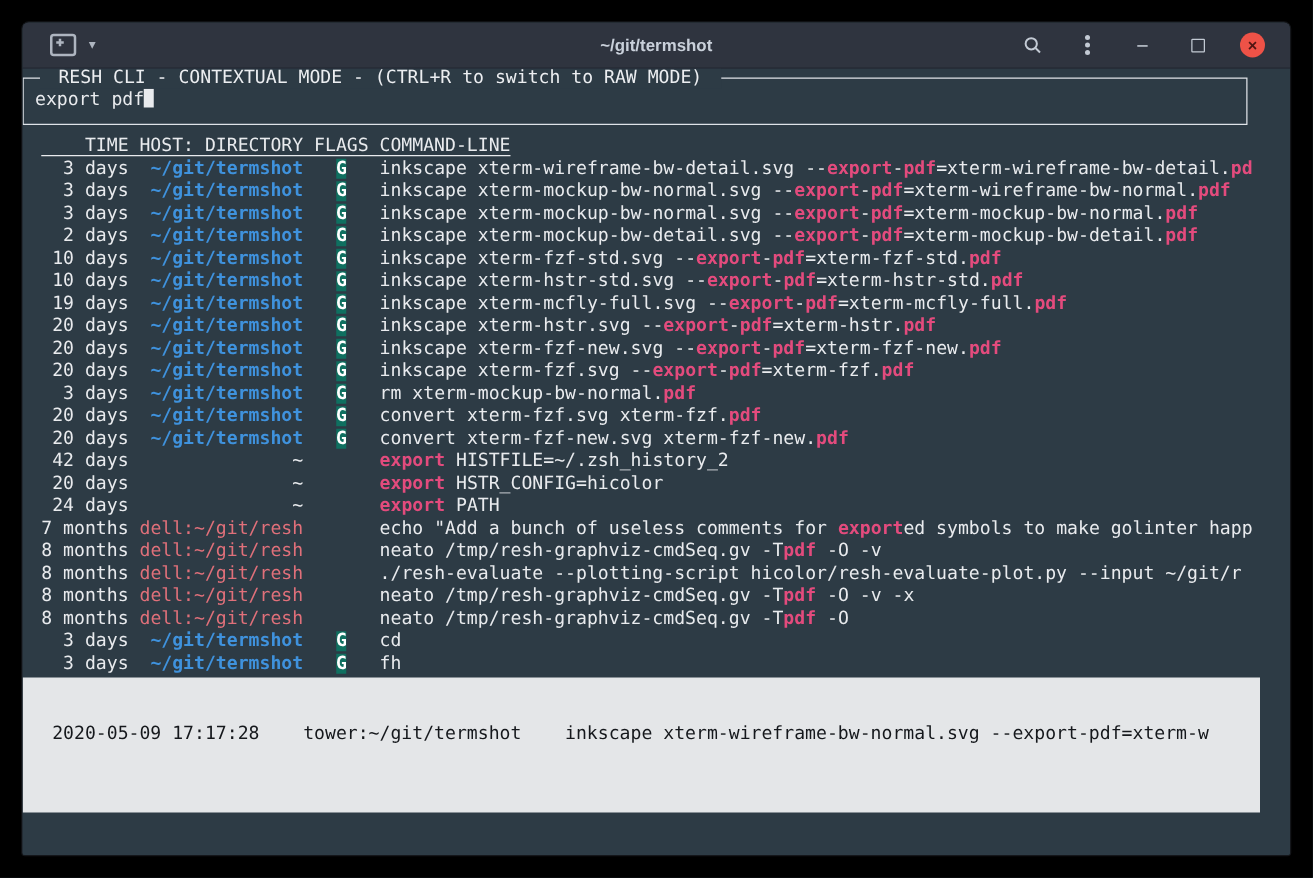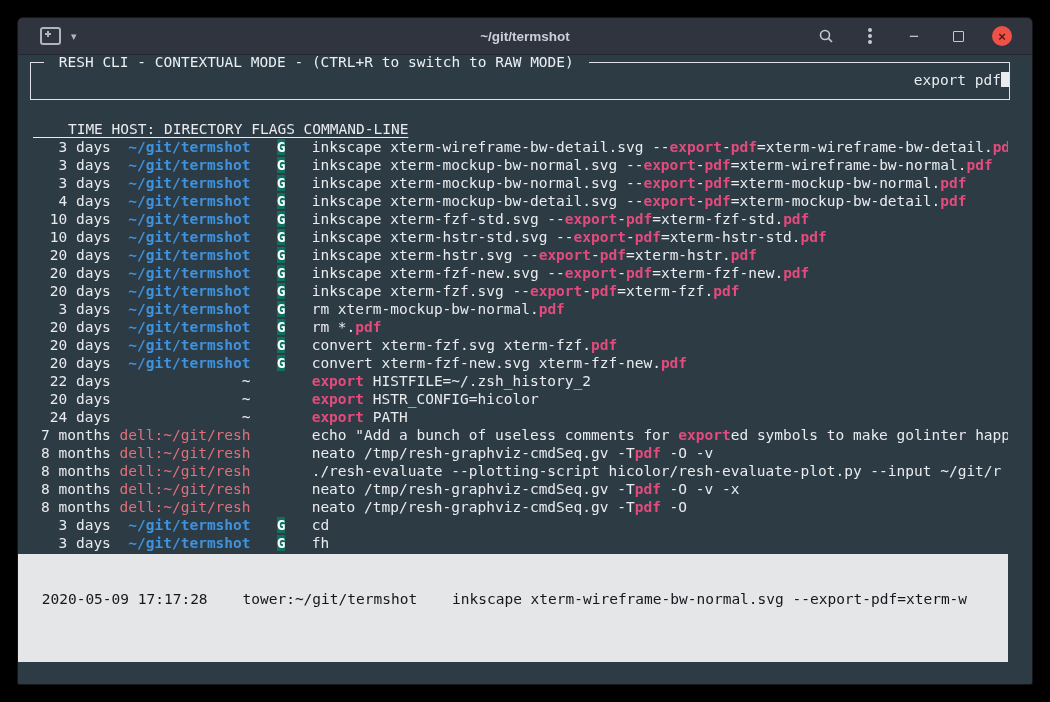--- a/index.html
+++ b/index.html
@@ -17,30 +17,30 @@
   .tb-right{margin-left:auto;display:flex;align-items:center;gap:24px;margin-right:20px;z-index:2;}
   .tb-btn{display:inline-flex;align-items:center;justify-content:center;width:20px;height:20px;color:#c3cad4;cursor:pointer;}
   .kebab{width:4px;height:4px;border-radius:50%;background:#c3cad4;box-shadow:0 -6px 0 #c3cad4,0 6px 0 #c3cad4;display:inline-block;}
   .min-glyph{font-size:17px;line-height:1;color:#c3cad4;}
   .restore-square{width:9px;height:9px;border:1.5px solid #c3cad4;border-radius:1px;display:inline-block;}
   .close-btn{width:20px;height:20px;border-radius:50%;background:var(--c-close_red,#ee5247);color:#4f1512;font-size:13px;font-weight:bold;display:inline-flex;align-items:center;justify-content:center;line-height:1;cursor:pointer;}
 
   
   .term{height:630px;background:var(--c-terminal_bg,#2d3b45);font-family:"DejaVu Sans Mono",monospace;font-size:14.5px;line-height:18px;color:var(--c-text,#e9ebee);padding-top:7px;position:relative;overflow:hidden;}
 
-  .search-box{margin-left:12px;width:980px;height:38px;border:1px solid #dfe3e8;box-sizing:border-box;position:relative;}
+  .search-box{margin-left:0;width:980px;height:38px;border:1px solid #dfe3e8;box-sizing:border-box;position:relative;}
   .search-title{position:absolute;top:-10px;left:13px;background:var(--c-terminal_bg,#2d3b45);padding:0 6px;color:#eceef1;white-space:pre;}
-  .search-line{padding:8px 0 0 9px;white-space:pre;text-align:right;}
+  .search-line{padding:8px 0 0 9px;white-space:pre;}
   .cursor{display:inline-block;width:8px;height:15px;background:var(--c-text,#e9ebee);margin-bottom:-2px;}
 
-  .header-row{margin-top:20px;padding-left:15px;white-space:pre;height:18px;}
+  .header-row{margin-top:8px;padding-left:15px;white-space:pre;height:18px;}
   .header-text{text-decoration:underline;text-underline-offset:3px;}
 
   .rows{width:990px;overflow:hidden;}
-  .row{height:18px;white-space:pre;overflow:hidden;margin-left:23px;}
+  .row{height:18px;white-space:pre;padding-left:15px;overflow:hidden;}
   .row.sel{background:var(--c-selected_bg,#fff);color:var(--c-selected_text,#14171c);}
   .col-host.host-blue{color:var(--c-host_blue,#3f92dd);font-weight:bold;}
   .col-host.host-red{color:var(--c-host_red,#e0707a);font-weight:normal;}
   .row.sel .col-host.host-blue{color:var(--c-selected_host_blue,#1a5c9c);}
   .chip{background:var(--c-flag_chip_bg,#0f7060);color:#fff;font-weight:bold;}
   .m{color:var(--c-match_pink,#e34b7d);font-weight:bold;}
   .row.sel .m{color:var(--c-selected_match,#b2265a);}
 
   .status-bar{margin-top:2px;width:990px;background:var(--c-bar_bg,#e4e6e8);color:#15181c;white-space:pre;padding-left:15px;box-sizing:border-box;}
   .status-bar div{height:18px;overflow:hidden;}
@@ -85,31 +85,31 @@
         <span class="search-title"> RESH CLI - CONTEXTUAL MODE - (CTRL+R to switch to RAW MODE) </span>
         <div class="search-line"><span>export pdf</span><span class="cursor"></span></div>
       </div>
 
       <div class="header-row"><span class="header-text">    TIME HOST: DIRECTORY FLAGS COMMAND-LINE</span></div>
 
       <div class="rows">
           <div class="row"><span class="col-time">  3 days</span> <span class="col-host host-blue"> ~/git/termshot</span> <span class="col-flags">  <span class="chip">G</span>  </span> <span class="col-cmd">inkscape xterm-wireframe-bw-detail.svg --<span class="m">export</span>-<span class="m">pdf</span>=xterm-wireframe-bw-detail.<span class="m">pd</span></span></div>
           <div class="row"><span class="col-time">  3 days</span> <span class="col-host host-blue"> ~/git/termshot</span> <span class="col-flags">  <span class="chip">G</span>  </span> <span class="col-cmd">inkscape xterm-mockup-bw-normal.svg --<span class="m">export</span>-<span class="m">pdf</span>=xterm-wireframe-bw-normal.<span class="m">pdf</span></span></div>
           <div class="row"><span class="col-time">  3 days</span> <span class="col-host host-blue"> ~/git/termshot</span> <span class="col-flags">  <span class="chip">G</span>  </span> <span class="col-cmd">inkscape xterm-mockup-bw-normal.svg --<span class="m">export</span>-<span class="m">pdf</span>=xterm-mockup-bw-normal.<span class="m">pdf</span></span></div>
-          <div class="row"><span class="col-time">  4 days</span> <span class="col-host host-blue"> ~/git/termshot</span> <span class="col-flags">  <span class="chip">G</span>  </span> <span class="col-cmd">inkscape xterm-mockup-bw-detail.svg --<span class="m">export</span>-<span class="m">pdf</span>=xterm-mockup-bw-detail.<span class="m">pdf</span></span></div>
+          <div class="row"><span class="col-time">  2 days</span> <span class="col-host host-blue"> ~/git/termshot</span> <span class="col-flags">  <span class="chip">G</span>  </span> <span class="col-cmd">inkscape xterm-mockup-bw-detail.svg --<span class="m">export</span>-<span class="m">pdf</span>=xterm-mockup-bw-detail.<span class="m">pdf</span></span></div>
           <div class="row"><span class="col-time"> 10 days</span> <span class="col-host host-blue"> ~/git/termshot</span> <span class="col-flags">  <span class="chip">G</span>  </span> <span class="col-cmd">inkscape xterm-fzf-std.svg --<span class="m">export</span>-<span class="m">pdf</span>=xterm-fzf-std.<span class="m">pdf</span></span></div>
           <div class="row"><span class="col-time"> 10 days</span> <span class="col-host host-blue"> ~/git/termshot</span> <span class="col-flags">  <span class="chip">G</span>  </span> <span class="col-cmd">inkscape xterm-hstr-std.svg --<span class="m">export</span>-<span class="m">pdf</span>=xterm-hstr-std.<span class="m">pdf</span></span></div>
+          <div class="row"><span class="col-time"> 19 days</span> <span class="col-host host-blue"> ~/git/termshot</span> <span class="col-flags">  <span class="chip">G</span>  </span> <span class="col-cmd">inkscape xterm-mcfly-full.svg --<span class="m">export</span>-<span class="m">pdf</span>=xterm-mcfly-full.<span class="m">pdf</span></span></div>
           <div class="row"><span class="col-time"> 20 days</span> <span class="col-host host-blue"> ~/git/termshot</span> <span class="col-flags">  <span class="chip">G</span>  </span> <span class="col-cmd">inkscape xterm-hstr.svg --<span class="m">export</span>-<span class="m">pdf</span>=xterm-hstr.<span class="m">pdf</span></span></div>
           <div class="row"><span class="col-time"> 20 days</span> <span class="col-host host-blue"> ~/git/termshot</span> <span class="col-flags">  <span class="chip">G</span>  </span> <span class="col-cmd">inkscape xterm-fzf-new.svg --<span class="m">export</span>-<span class="m">pdf</span>=xterm-fzf-new.<span class="m">pdf</span></span></div>
           <div class="row"><span class="col-time"> 20 days</span> <span class="col-host host-blue"> ~/git/termshot</span> <span class="col-flags">  <span class="chip">G</span>  </span> <span class="col-cmd">inkscape xterm-fzf.svg --<span class="m">export</span>-<span class="m">pdf</span>=xterm-fzf.<span class="m">pdf</span></span></div>
           <div class="row"><span class="col-time">  3 days</span> <span class="col-host host-blue"> ~/git/termshot</span> <span class="col-flags">  <span class="chip">G</span>  </span> <span class="col-cmd">rm xterm-mockup-bw-normal.<span class="m">pdf</span></span></div>
-          <div class="row"><span class="col-time"> 20 days</span> <span class="col-host host-blue"> ~/git/termshot</span> <span class="col-flags">  <span class="chip">G</span>  </span> <span class="col-cmd">rm *.<span class="m">pdf</span></span></div>
           <div class="row"><span class="col-time"> 20 days</span> <span class="col-host host-blue"> ~/git/termshot</span> <span class="col-flags">  <span class="chip">G</span>  </span> <span class="col-cmd">convert xterm-fzf.svg xterm-fzf.<span class="m">pdf</span></span></div>
           <div class="row"><span class="col-time"> 20 days</span> <span class="col-host host-blue"> ~/git/termshot</span> <span class="col-flags">  <span class="chip">G</span>  </span> <span class="col-cmd">convert xterm-fzf-new.svg xterm-fzf-new.<span class="m">pdf</span></span></div>
-          <div class="row"><span class="col-time"> 22 days</span> <span class="col-host host-plain">              ~</span> <span class="col-flags">     </span> <span class="col-cmd"><span class="m">export</span> HISTFILE=~/.zsh_history_2</span></div>
+          <div class="row"><span class="col-time"> 42 days</span> <span class="col-host host-plain">              ~</span> <span class="col-flags">     </span> <span class="col-cmd"><span class="m">export</span> HISTFILE=~/.zsh_history_2</span></div>
           <div class="row"><span class="col-time"> 20 days</span> <span class="col-host host-plain">              ~</span> <span class="col-flags">     </span> <span class="col-cmd"><span class="m">export</span> HSTR_CONFIG=hicolor</span></div>
           <div class="row"><span class="col-time"> 24 days</span> <span class="col-host host-plain">              ~</span> <span class="col-flags">     </span> <span class="col-cmd"><span class="m">export</span> PATH</span></div>
           <div class="row"><span class="col-time">7 months</span> <span class="col-host host-red">dell:~/git/resh</span> <span class="col-flags">     </span> <span class="col-cmd">echo "Add a bunch of useless comments for <span class="m">export</span>ed symbols to make golinter happ</span></div>
           <div class="row"><span class="col-time">8 months</span> <span class="col-host host-red">dell:~/git/resh</span> <span class="col-flags">     </span> <span class="col-cmd">neato /tmp/resh-graphviz-cmdSeq.gv -T<span class="m">pdf</span> -O -v</span></div>
           <div class="row"><span class="col-time">8 months</span> <span class="col-host host-red">dell:~/git/resh</span> <span class="col-flags">     </span> <span class="col-cmd">./resh-evaluate --plotting-script hicolor/resh-evaluate-plot.py --input ~/git/r</span></div>
           <div class="row"><span class="col-time">8 months</span> <span class="col-host host-red">dell:~/git/resh</span> <span class="col-flags">     </span> <span class="col-cmd">neato /tmp/resh-graphviz-cmdSeq.gv -T<span class="m">pdf</span> -O -v -x</span></div>
           <div class="row"><span class="col-time">8 months</span> <span class="col-host host-red">dell:~/git/resh</span> <span class="col-flags">     </span> <span class="col-cmd">neato /tmp/resh-graphviz-cmdSeq.gv -T<span class="m">pdf</span> -O</span></div>
           <div class="row"><span class="col-time">  3 days</span> <span class="col-host host-blue"> ~/git/termshot</span> <span class="col-flags">  <span class="chip">G</span>  </span> <span class="col-cmd">cd</span></div>
           <div class="row"><span class="col-time">  3 days</span> <span class="col-host host-blue"> ~/git/termshot</span> <span class="col-flags">  <span class="chip">G</span>  </span> <span class="col-cmd">fh</span></div>
         </div>

